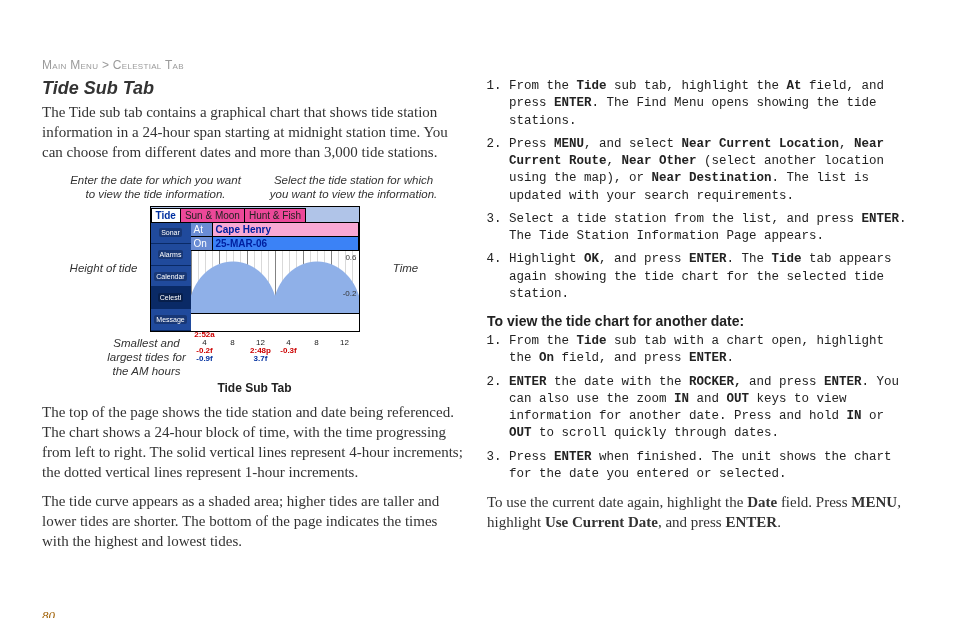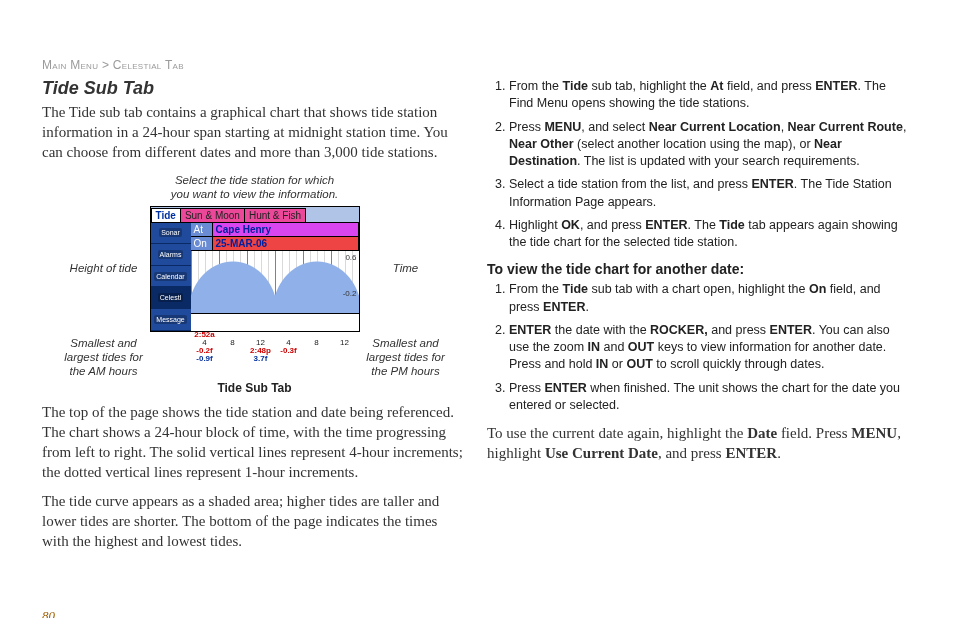--- a/index.html
+++ b/index.html
@@ -24,40 +24,40 @@
   .dev-tabs { display:flex; height:16px; background:#b0c4e8; font:10px Arial; align-items:flex-end; border-bottom:1px solid #000;}
   .dev-tabs div{ padding:1px 4px; border:1px solid #000; border-bottom:none; margin-right:-1px; background:#ec4899;}
   .dev-tabs .sel{ background:#fff; font-weight:bold; color:#0030a0;}
   .dev-body{ display:flex; height:108px; }
   .dev-sidebar{ width:40px; background:#204a9c; display:flex; flex-direction:column; }
   .dev-sidebar div{ flex:1; border-bottom:1px solid #0a2a66; display:flex; align-items:center; justify-content:center; }
   .dev-sidebar span{ font:7px Arial; color:#fff; background:rgba(0,0,0,.25); padding:1px 2px; border-radius:2px;}
   .dev-main{ flex:1; display:flex; flex-direction:column; }
   .dev-fields{ display:flex; font:10px Arial; border-bottom:1px solid #000; }
   .dev-fields .lbl{ background:#6a8cd4; color:#fff; padding:1px 3px; width:22px; border-right:1px solid #000;}
-  .dev-fields .val{ flex:1; background:#ef4444; color:#0020a0; font-weight:bold; padding:1px 3px; border-right:1px solid #000; white-space:nowrap; overflow:hidden;}
+  .dev-fields .val{ flex:1; background:#3b82f6; color:#0020a0; font-weight:bold; padding:1px 3px; border-right:1px solid #000; white-space:nowrap; overflow:hidden;}
   .dev-chart{ flex:1; position:relative; background:#fff; }
   .dev-chart .wave{ position:absolute; left:0; right:0; bottom:18px; height:52px; background:
      radial-gradient(45px 52px at 25% 100%, #8fb0e8 98%, transparent 100%),
      radial-gradient(45px 52px at 75% 100%, #8fb0e8 98%, transparent 100%);
   }
   .dev-chart .grid{ position:absolute; inset:0 0 18px 0; background:
      repeating-linear-gradient(to right, rgba(0,0,0,.4) 0 1px, transparent 1px 28px),
      repeating-linear-gradient(to right, rgba(0,0,0,.15) 0 1px, transparent 1px 7px);
   }
   .dev-chart .axis{ position:absolute; left:0; right:0; bottom:0; height:18px; display:flex; font:8px Arial; color:#222; }
   .dev-chart .axis .cell{ flex:1; text-align:center; border-top:1px solid #000; line-height:1; padding-top:17px;}
   .dev-chart .axis .cell .t{ color:#c00; font-weight:bold;}
   .dev-chart .axis .cell .b{ color:#0030a0; font-weight:bold;}
   .dev-chart .yt{ position:absolute; right:2px; font:8px Arial; color:#333;}
   .yt.a{ top:2px;} .yt.b{ top:48%;} 
 
   
   .sub-head { font-family: Arial, Helvetica, sans-serif; font-weight:bold; font-size:14px; color:#222; margin: 0 0 4px 0; }
-  ol.steps { font-family: Liberation Sans, sans-serif; font-size:12.5px; color:#222; line-height:1.38; padding-left:22px; margin-bottom:10px; }
+  ol.steps { font-family: Liberation Mono, monospace; font-size:12.5px; color:#222; line-height:1.38; padding-left:22px; margin-bottom:10px; }
   ol.steps li { margin-bottom:6px; }
   ol.steps b { font-weight:bold; }
 
   .footer { position:absolute; bottom:22px; left:42px; right:42px; display:flex; justify-content:space-between; font-style:italic; color:#a16207; font-size:13px; }
 </style>
 </head>
 <body>
 
 <div class="page">
   <div class="header">
@@ -65,20 +65,21 @@
   </div>
 
   <div class="cols">
 
     <div class="col">
       <div class="section-title">Tide Sub Tab</div>
       <p class="body">The Tide sub tab contains a graphical chart that shows tide station information in a 24-hour span starting at midnight station time. You can choose from different dates and more than 3,000 tide stations.</p>
 
       <div class="figure-wrap">
         <div class="fig-top">
+          <span>Enter the date for which you want to view the tide information.</span>
           <span>Select the tide station for which you want to view the information.</span>
         </div>
         <div class="fig-row">
           <div class="side-label">Height of tide</div>
           <div class="screenshot">
             <div class="dev">
               <div class="dev-tabs">
                 <div class="sel">Tide</div>
                 <div>Sun &amp; Moon</div>
                 <div>Hunt &amp; Fish</div>
@@ -97,21 +98,21 @@
                   <div style="background:#0a2a66;">
                       <span>Celestl</span>
                     </div>
                   <div>
                       <span>Message</span>
                     </div>
                 </div>
                 <div class="dev-main">
                   <div class="dev-fields at">
                     <div class="lbl">At</div>
-                    <div class="val" style="background:#d946ef;">Cape Henry</div>
+                    <div class="val" style="background:#f9a8d4;">Cape Henry</div>
                   </div>
                   <div class="dev-fields on">
                     <div class="lbl">On</div>
                     <div class="val">25-MAR-06</div>
                   </div>
                   <div class="dev-chart">
                     <div class="grid"></div>
                     <div class="wave"></div>
                     <span class="yt a">0.6</span>
                     <span class="yt b">-0.2</span>
@@ -126,21 +127,20 @@
                   </div>
                 </div>
               </div>
             </div>
           </div>
           <div class="side-label">Time</div>
         </div>
         <div class="fig-row">
           <div class="side-label">Smallest and largest tides for the AM hours</div>
           <div class="screenshot" style="height:0;"></div>
-          <div class="side-label">Smallest and largest tides for the PM hours</div>
         </div>
         <div class="caption">Tide Sub Tab</div>
       </div>
 
       <p class="body">The top of the page shows the tide station and date being referenced. The chart shows a 24-hour block of time, with the time progressing from left to right. The solid vertical lines represent 4-hour increments; the dotted vertical lines represent 1-hour increments.</p>
       <p class="body">The tide curve appears as a shaded area; higher tides are taller and lower tides are shorter. The bottom of the page indicates the times with the highest and lowest tides.</p>
     </div>
 
     <div class="col">
       <ol class="steps">

